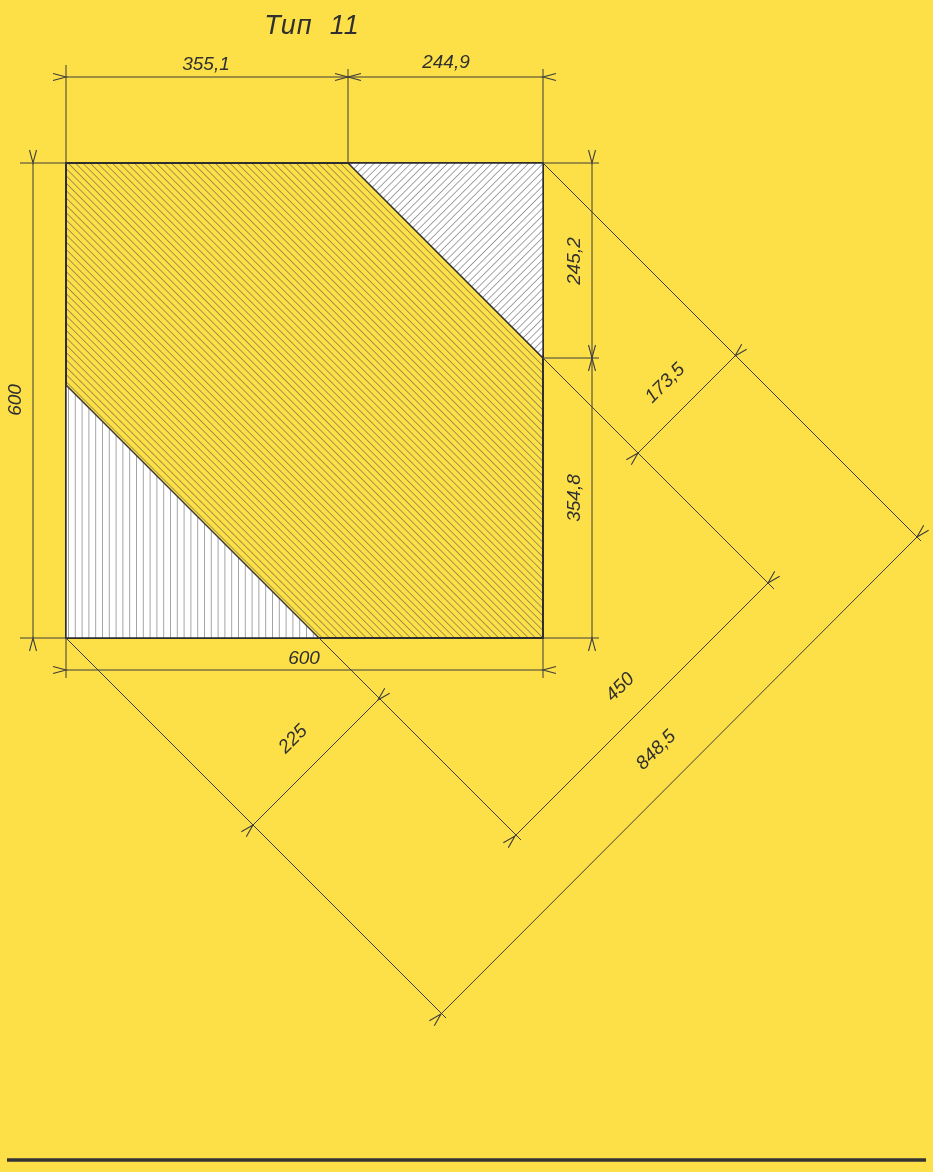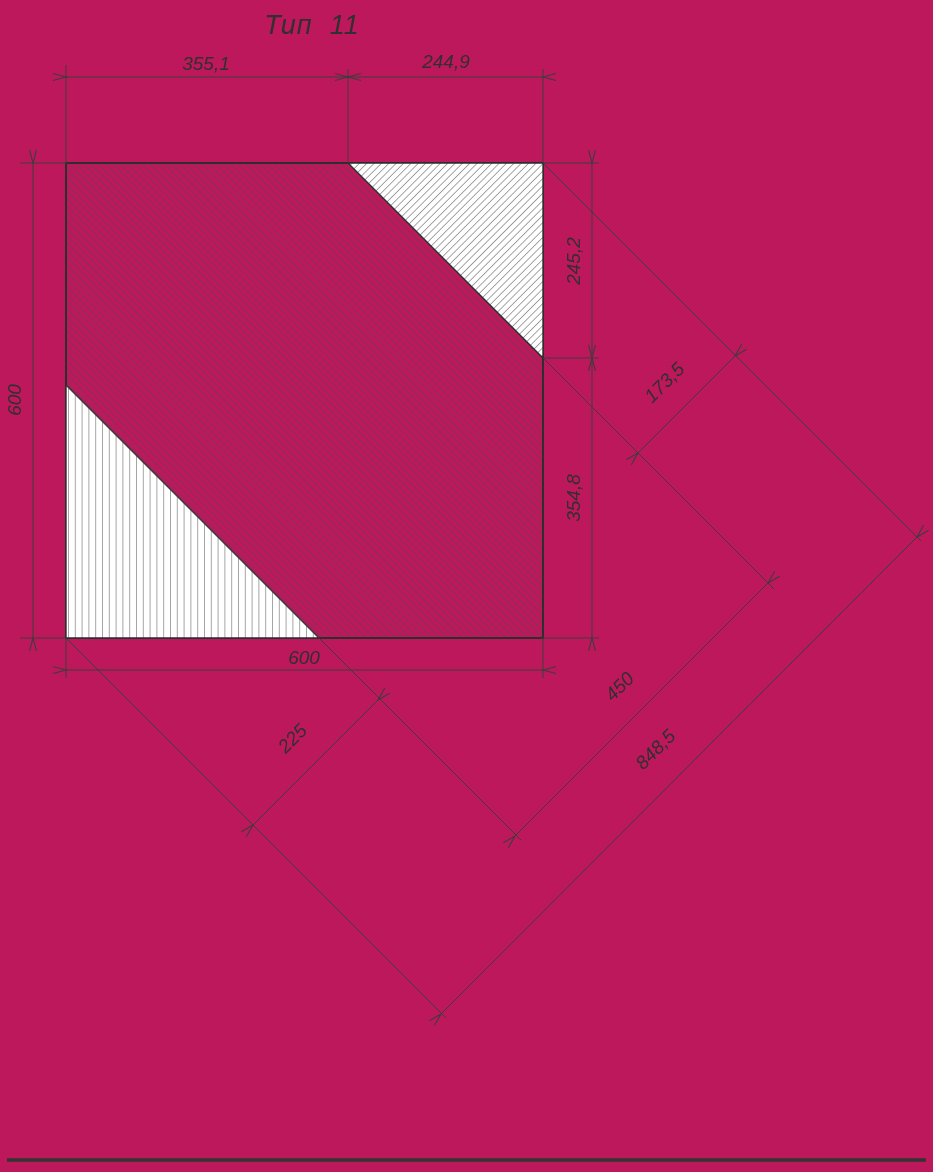--- a/index.html
+++ b/index.html
@@ -1,16 +1,16 @@
 <!DOCTYPE html>
 <html><head>
 <meta charset="utf-8">
 <style>
   html,body{margin:0;padding:0;background:#ffffff;}
-  .page{width:933px;height:1172px;position:relative;background:#be185d;overflow:hidden;}
+  .page{width:933px;height:1172px;position:relative;background:#fde047;overflow:hidden;}
   svg{display:block;}
   text{font-family:"Liberation Sans","DejaVu Sans",sans-serif;font-style:italic;fill:#303030;white-space:pre;}
   .dim-label{font-size:19px;}
   .title-label{font-size:27px;letter-spacing:1px;}
 </style>
 </head>
 <body>
 
 <div class="page">
 <svg width="933" height="1172" viewBox="0 0 933 1172" xmlns="http://www.w3.org/2000/svg">

